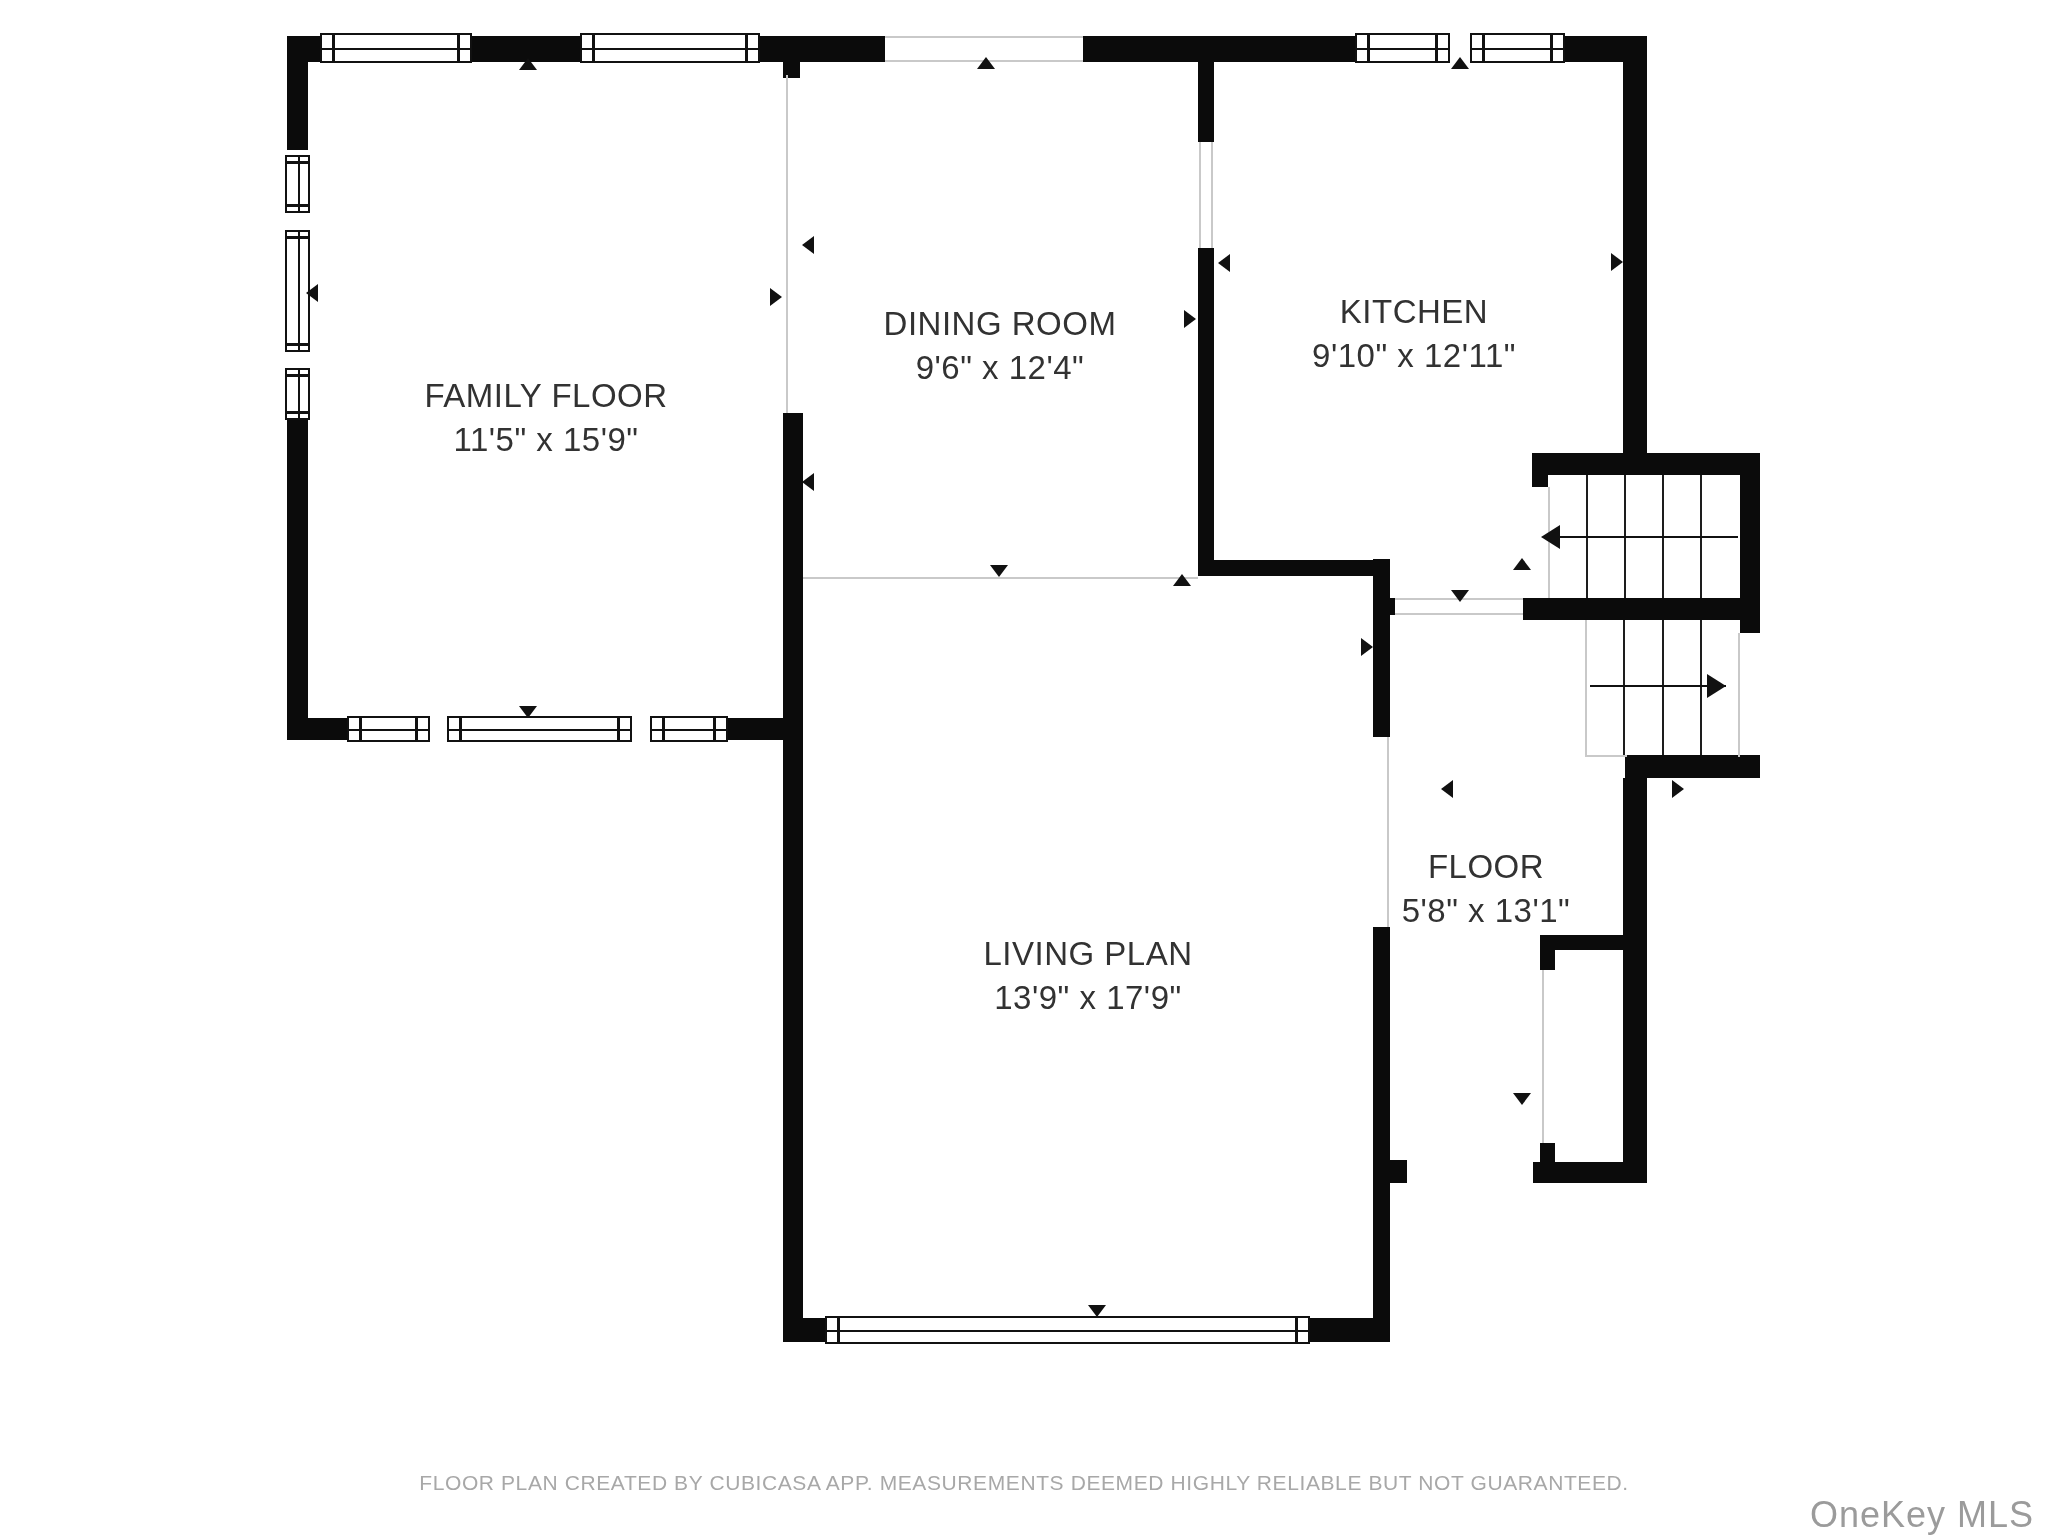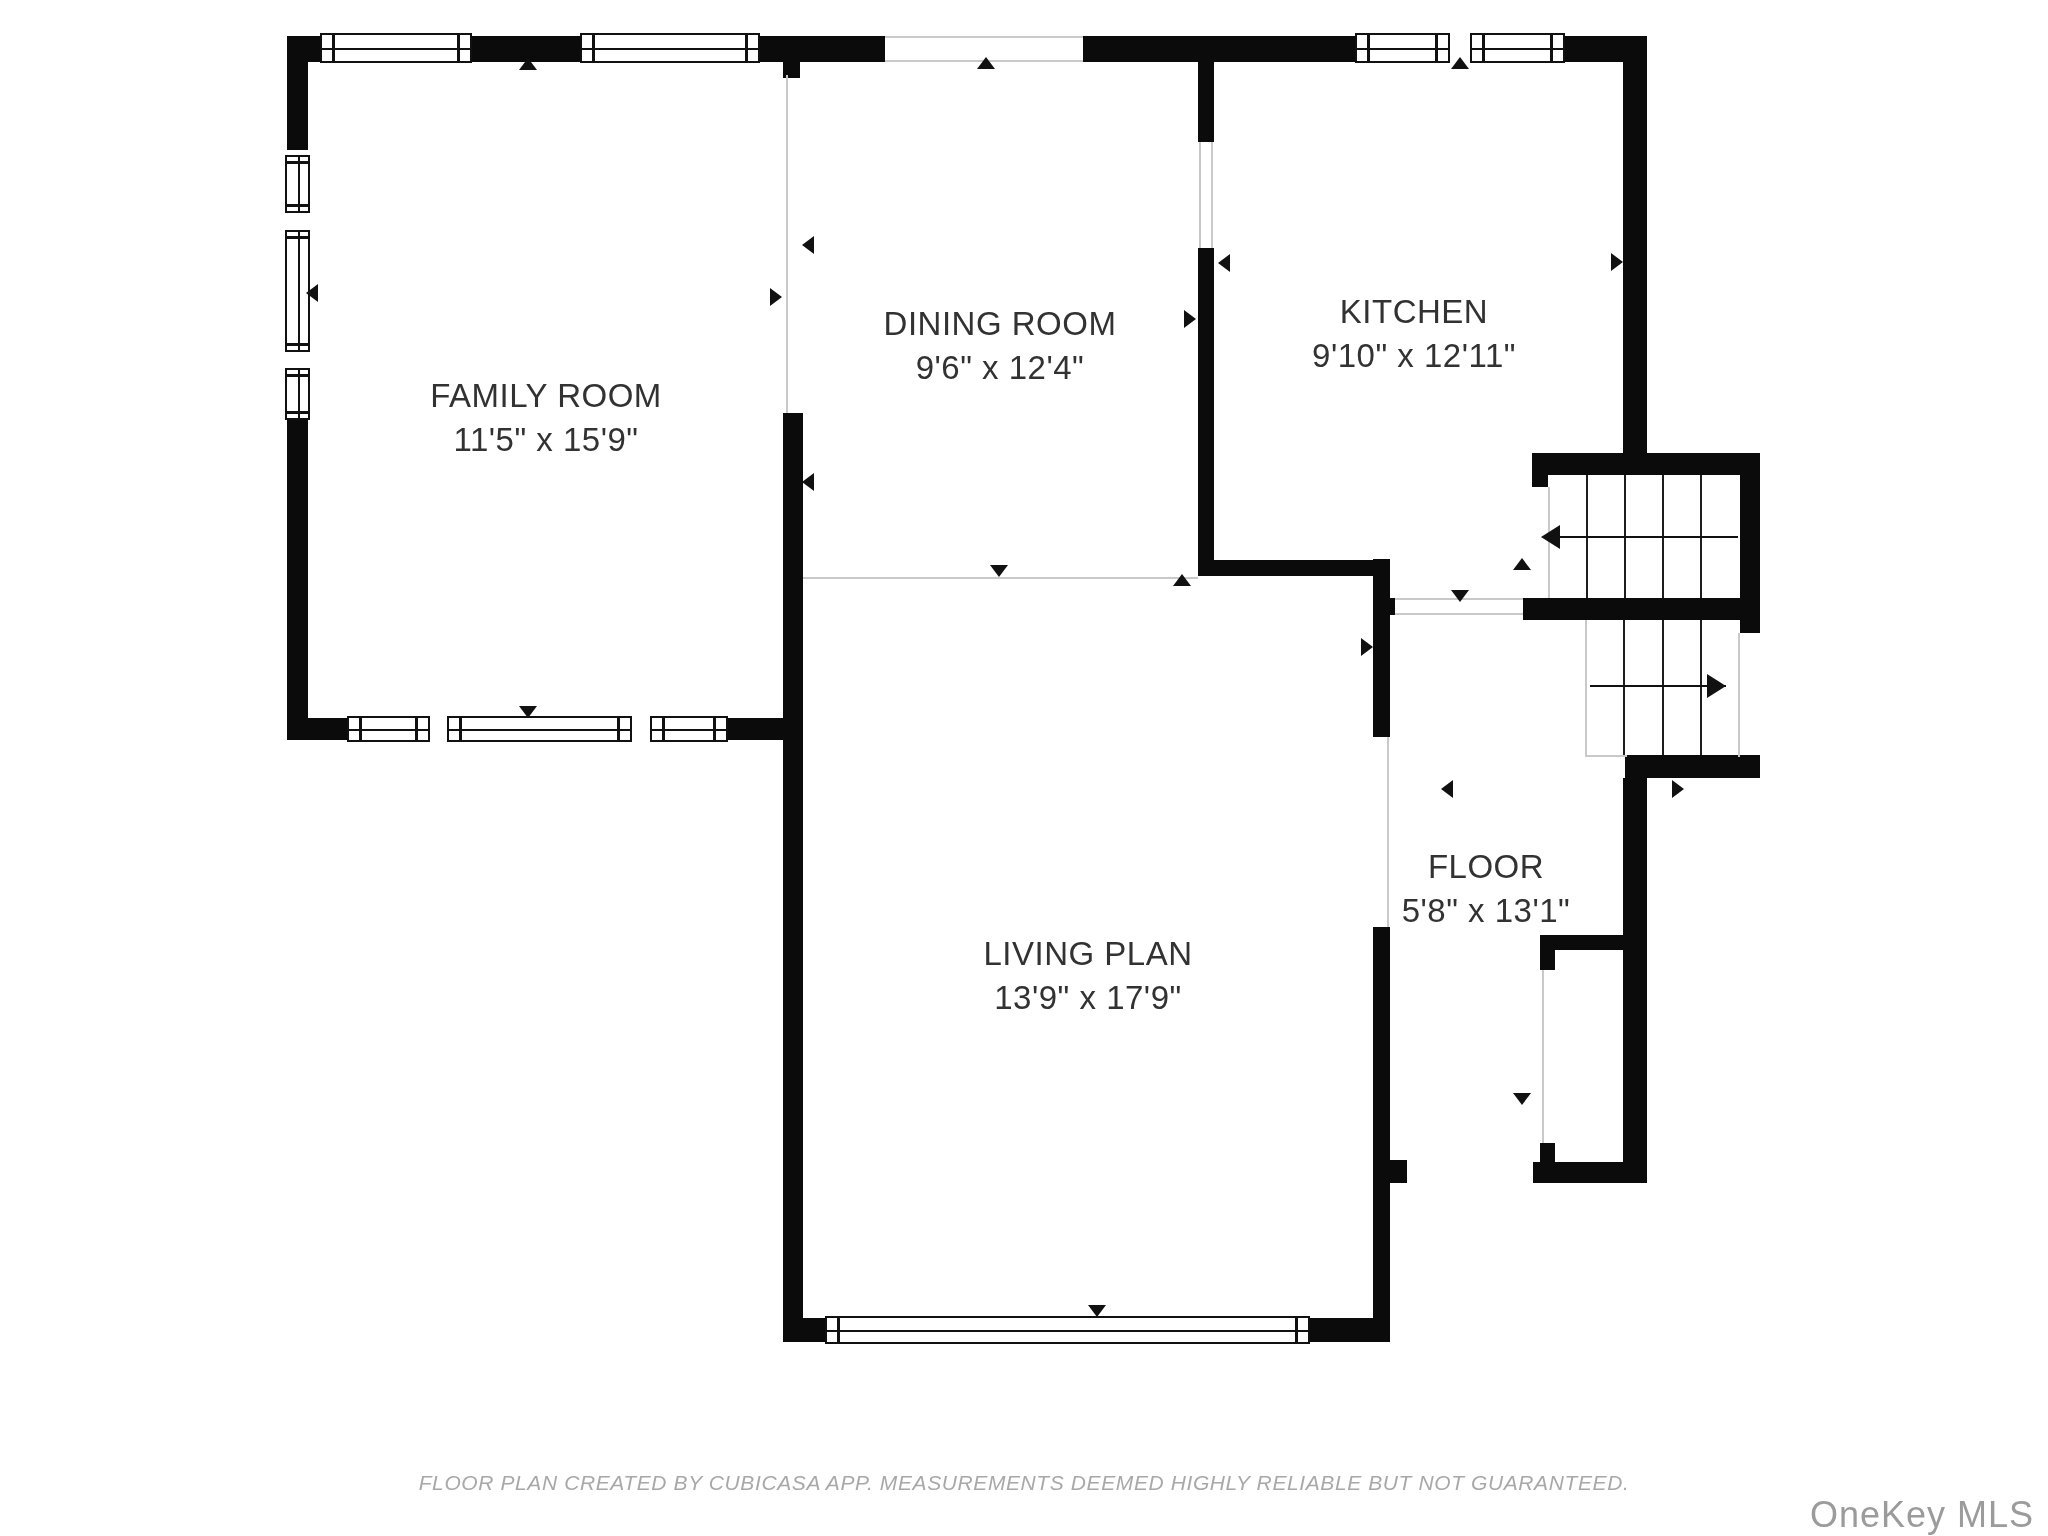--- a/index.html
+++ b/index.html
@@ -14,21 +14,21 @@
   .arrow-up{border-left:9px solid transparent;border-right:9px solid transparent;border-bottom:12px solid #111;}
   .arrow-down{border-left:9px solid transparent;border-right:9px solid transparent;border-top:12px solid #111;}
   .arrow-left{border-top:9px solid transparent;border-bottom:9px solid transparent;border-right:12px solid #111;}
   .arrow-right{border-top:9px solid transparent;border-bottom:9px solid transparent;border-left:12px solid #111;}
   .bigarrow-left{border-top:12px solid transparent;border-bottom:12px solid transparent;border-right:19px solid #111;}
   .bigarrow-right{border-top:12px solid transparent;border-bottom:12px solid transparent;border-left:19px solid #111;}
   .stairline{position:absolute;background:#111111;}
   .room-name,.room-dims{position:absolute;transform:translate(-50%,-50%);color:#323232;
       font-size:33px;letter-spacing:0.5px;white-space:nowrap;}
   .footer{position:absolute;left:0;top:1471px;width:2048px;text-align:center;color:#a8a8a8;
-      font-size:21px;letter-spacing:0.6px;white-space:nowrap;font-style:italic;}
+      font-size:21px;letter-spacing:0.6px;white-space:nowrap;}
   .watermark{position:absolute;right:14px;top:1494px;color:#9b9b9b;font-size:36px;letter-spacing:1px;}
 </style>
 </head>
 <body>
 
 <div id="canvas">
   <div id="plan">
       <div class="wall" style="left: 287px; top: 36px; width: 33px; height: 26px;"></div>
       <div class="wall" style="left: 472px; top: 36px; width: 108px; height: 26px;"></div>
       <div class="wall" style="left: 760px; top: 36px; width: 125px; height: 26px;"></div>
@@ -153,21 +153,21 @@
       <div class="arrow arrow-left" style="left: 306px; top: 284px;"></div>
       <div class="arrow arrow-left" style="left: 802px; top: 236px;"></div>
       <div class="arrow arrow-left" style="left: 1218px; top: 254px;"></div>
       <div class="arrow arrow-left" style="left: 802px; top: 473px;"></div>
       <div class="arrow arrow-left" style="left: 1441px; top: 780px;"></div>
       <div class="arrow arrow-right" style="left: 770px; top: 288px;"></div>
       <div class="arrow arrow-right" style="left: 1184px; top: 310px;"></div>
       <div class="arrow arrow-right" style="left: 1611px; top: 253px;"></div>
       <div class="arrow arrow-right" style="left: 1361px; top: 638px;"></div>
       <div class="arrow arrow-right" style="left: 1672px; top: 780px;"></div>
-      <div class="room-name" style="left: 546px; top: 396px;">FAMILY ROOM</div>
+      <div class="room-name" style="left: 546px; top: 396px;">FAMILY FLOOR</div>
       <div class="room-dims" style="left: 546px; top: 440px;">11'5" x 15'9"</div>
       <div class="room-name" style="left: 1000px; top: 324px;">DINING ROOM</div>
       <div class="room-dims" style="left: 1000px; top: 368px;">9'6" x 12'4"</div>
       <div class="room-name" style="left: 1414px; top: 312px;">KITCHEN</div>
       <div class="room-dims" style="left: 1414px; top: 356px;">9'10" x 12'11"</div>
       <div class="room-name" style="left: 1088px; top: 954px;">LIVING PLAN</div>
       <div class="room-dims" style="left: 1088px; top: 998px;">13'9" x 17'9"</div>
       <div class="room-name" style="left: 1486px; top: 867px;">FLOOR</div>
       <div class="room-dims" style="left: 1486px; top: 911px;">5'8" x 13'1"</div>
     </div>

